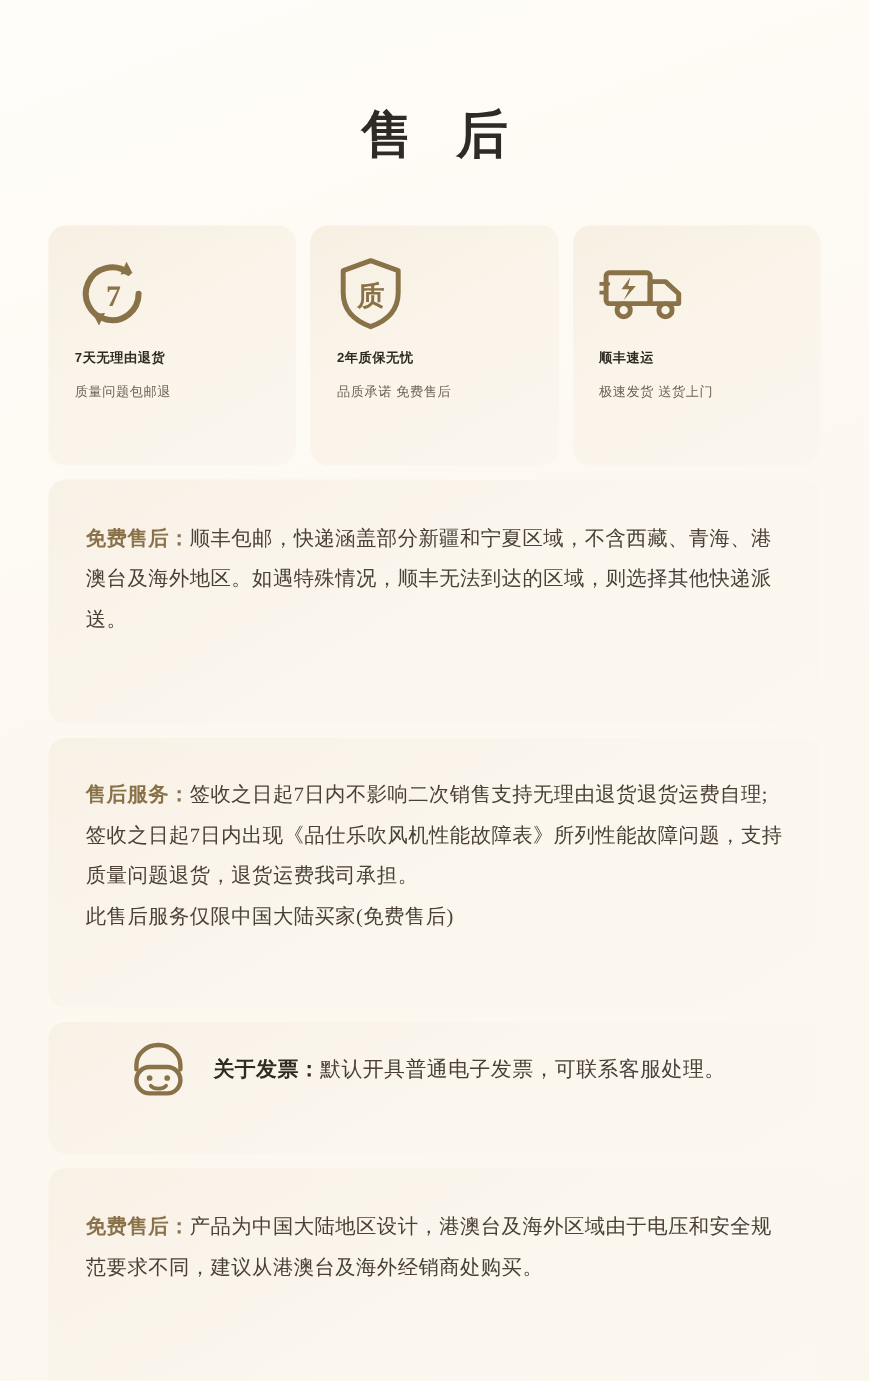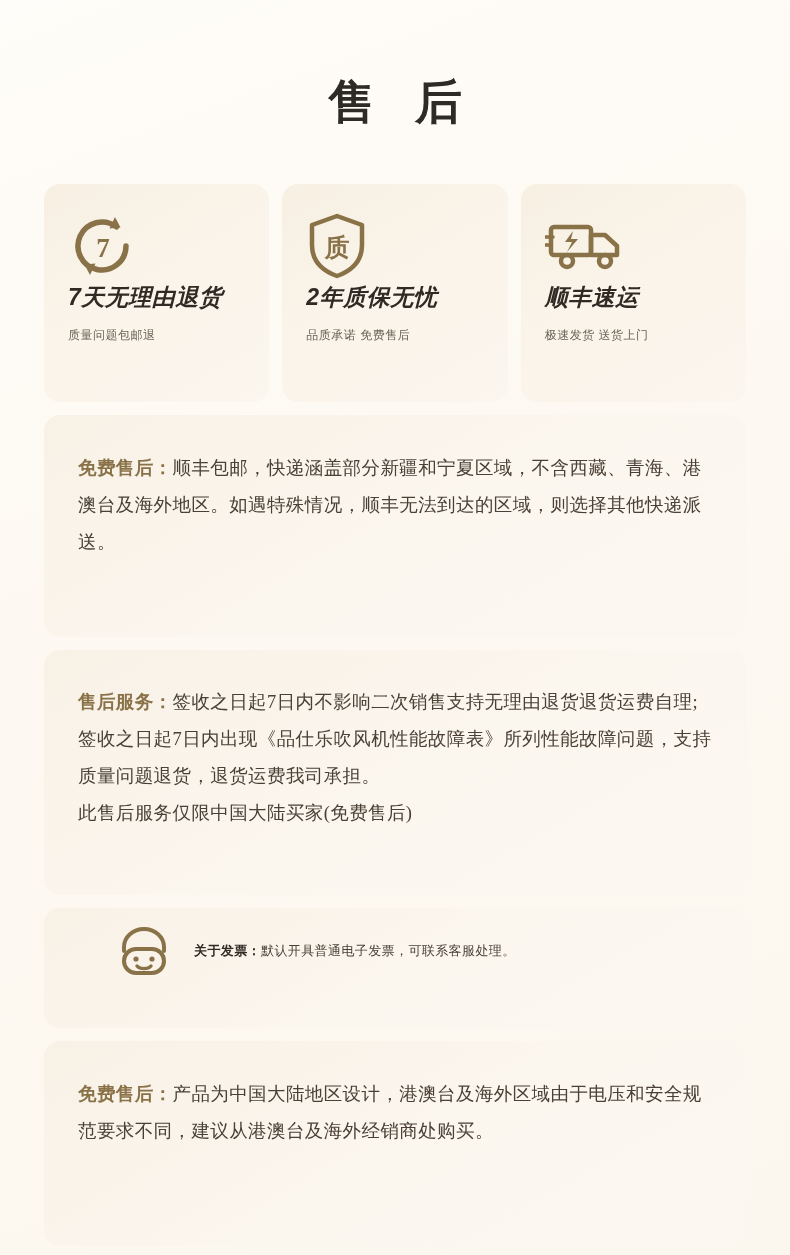--- a/index.html
+++ b/index.html
@@ -23,21 +23,21 @@
     padding: 0 44px;
   }
   
   .title {
     text-align: center;
     font-family: "Liberation Serif", "DejaVu Serif", serif;
     font-size: 47px;
     font-weight: 700;
     letter-spacing: 14px;
     color: #2e2a25;
-    padding-top: 79px;
+    padding-top: 100px;
     padding-left: 14px;
     line-height: 1;
   }
   
   .features {
     display: flex;
     gap: 13px;
     margin-top: 58px;
   }
   .feature-card {
@@ -48,25 +48,25 @@
     box-sizing: border-box;
     padding: 26px 24px 0 24px;
     position: relative;
   }
   .feature-icon {
     height: 72px;
     display: flex;
     align-items: center;
   }
   .feature-title {
-    font-size: 23px;
+    font-size: 12px;
     font-weight: 700;
     color: #2f2a24;
+    margin-top: 14px;
     letter-spacing: 0.5px;
-    font-style: italic;
   }
   .feature-sub {
     font-size: 12px;
     color: #6d6254;
     margin-top: 14px;
     letter-spacing: 0.5px;
   }
   
   .info-block {
     border-radius: 16px;
@@ -90,21 +90,21 @@
     font-weight: 700;
     color: #8a7248;
   }
   .invoice-inner {
     display: flex;
     align-items: center;
     gap: 18px;
     padding-left: 34px;
   }
   .invoice-text {
-    font-size: 13px;
+    font-size: 19px;
     color: #4a4036;
     letter-spacing: 0.4px;
   }
   .invoice-text .lbl { color: #2f2a24; }
   svg { display: block; }
 </style>
 </head>
 <body>
 
 <div class="page">

